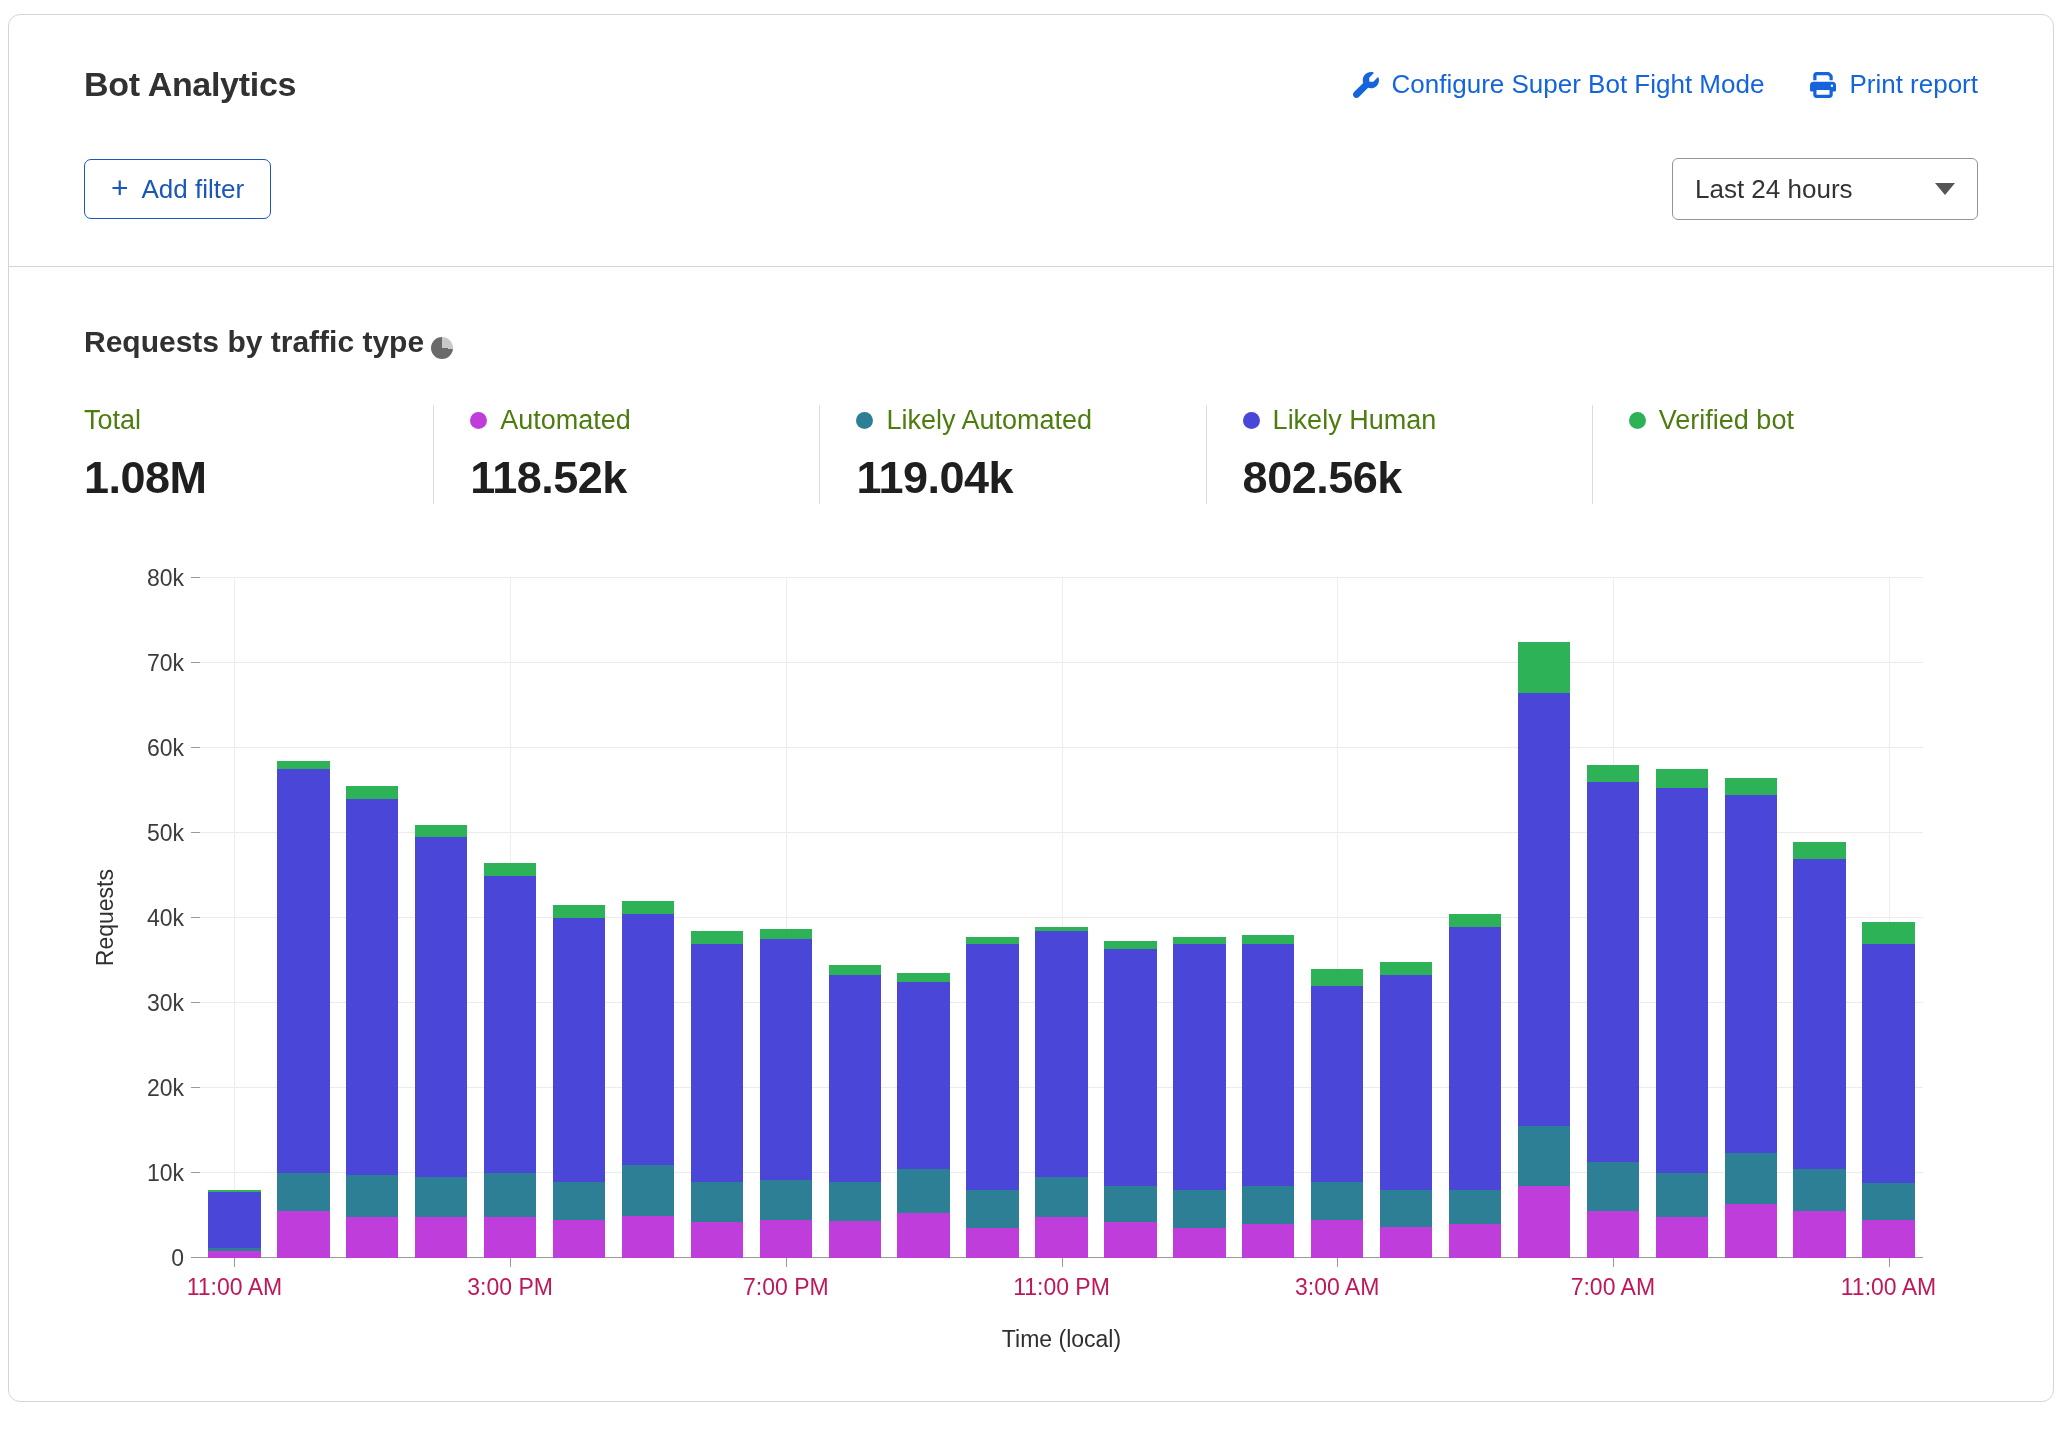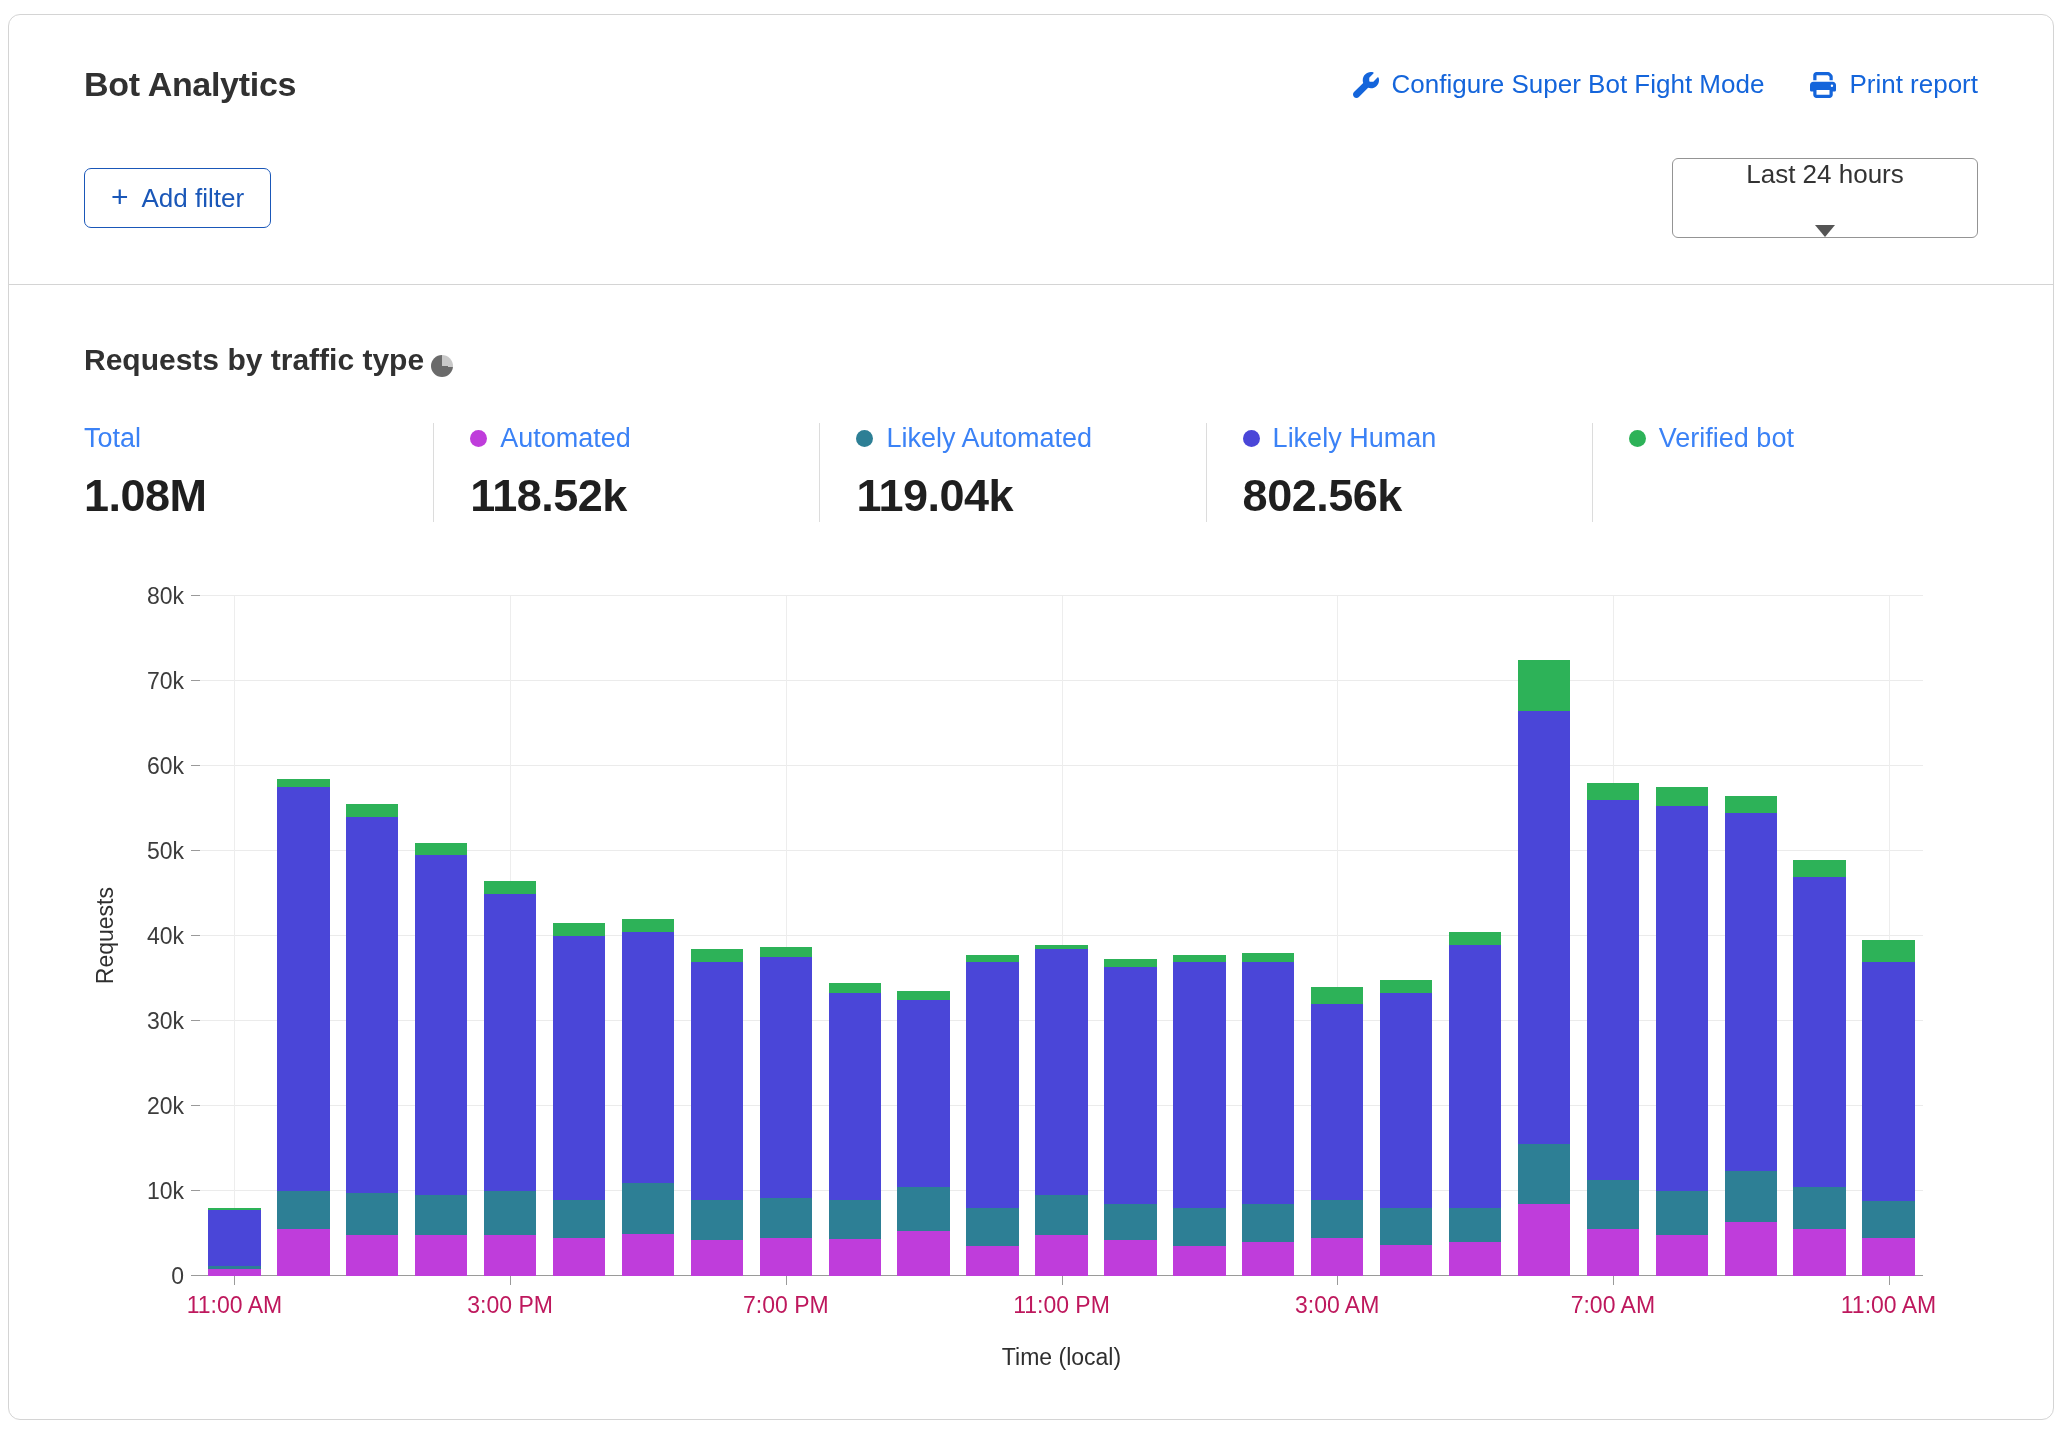--- a/index.html
+++ b/index.html
@@ -28,44 +28,44 @@
   .hlink svg { display:block; }
   .header-controls { display:flex; justify-content:space-between; align-items:center; margin-top:54px; }
   .btn-add-filter {
     display:inline-flex; align-items:center; gap:13px;
     height:60px; padding:0 26px;
     background:#fff; border:1px solid #1A57B8; border-radius:7px;
     color:#1A57B8; font-size:26px; font-family:inherit; cursor:pointer;
   }
   .plus-glyph { font-size:30px; line-height:1; margin-top:-3px; }
   .select {
-    width:306px; height:80px; box-sizing:border-box;
+    width:306px; height:62px; box-sizing:border-box;
     border:1px solid #949494; border-radius:6px;
     display:flex; align-items:center; justify-content:space-between;
-    padding:0 22px; font-size:26px; color:#333; cursor:pointer; background:#fff;flex-direction:column;
+    padding:0 22px; font-size:26px; color:#333; cursor:pointer; background:#fff;
   }
   .chevron-down {
     width:0; height:0;
     border-left:10px solid transparent; border-right:10px solid transparent;
     border-top:12px solid #555;
   }
   .divider { border-top:1px solid #d4d4d4; }
   
   .card-body { padding:58px 75px 48px 75px; }
   .section-row { display:flex; align-items:flex-end; gap:7px; }
   .section-title { font-size:30px; font-weight:700; color:#313131; margin:0; }
   .pie-icon {
     width:22px; height:22px; border-radius:50%;
     background: conic-gradient(#c9c9c9 0deg 95deg, #6a6a6a 95deg 360deg);
   }
   
   .stats-row { display:flex; margin-top:46px; }
   .stat { flex:1; padding-right:18px; cursor:pointer; }
   .stat + .stat { border-left:1px solid #dcdcdc; padding-left:36px; }
-  .stat-label-row { display:flex; align-items:center; gap:13px; font-size:27px; color:#3b82f6;text-align:right; }
+  .stat-label-row { display:flex; align-items:center; gap:13px; font-size:27px; color:#4d7c0f;text-align:right; }
   .legend-dot { width:17px; height:17px; border-radius:50%; display:inline-block; flex:none; }
   .stat-value { font-size:45px; font-weight:700; color:#1f1f1f; margin-top:16px; letter-spacing:-0.5px; }
   
   .chart-area { margin-top:74px; padding-right:55px; }
   .plot-row { display:flex; }
   .y-title-col { width:42px; flex:none; display:flex; align-items:center; justify-content:center; }
   .y-axis-title { writing-mode:vertical-rl; transform:rotate(180deg); font-size:23px; color:#2f2f2f; }
   .y-labels { width:74px; flex:none; position:relative; }
   .ytick-label {
     position:absolute; right:16px; transform:translateY(50%);

